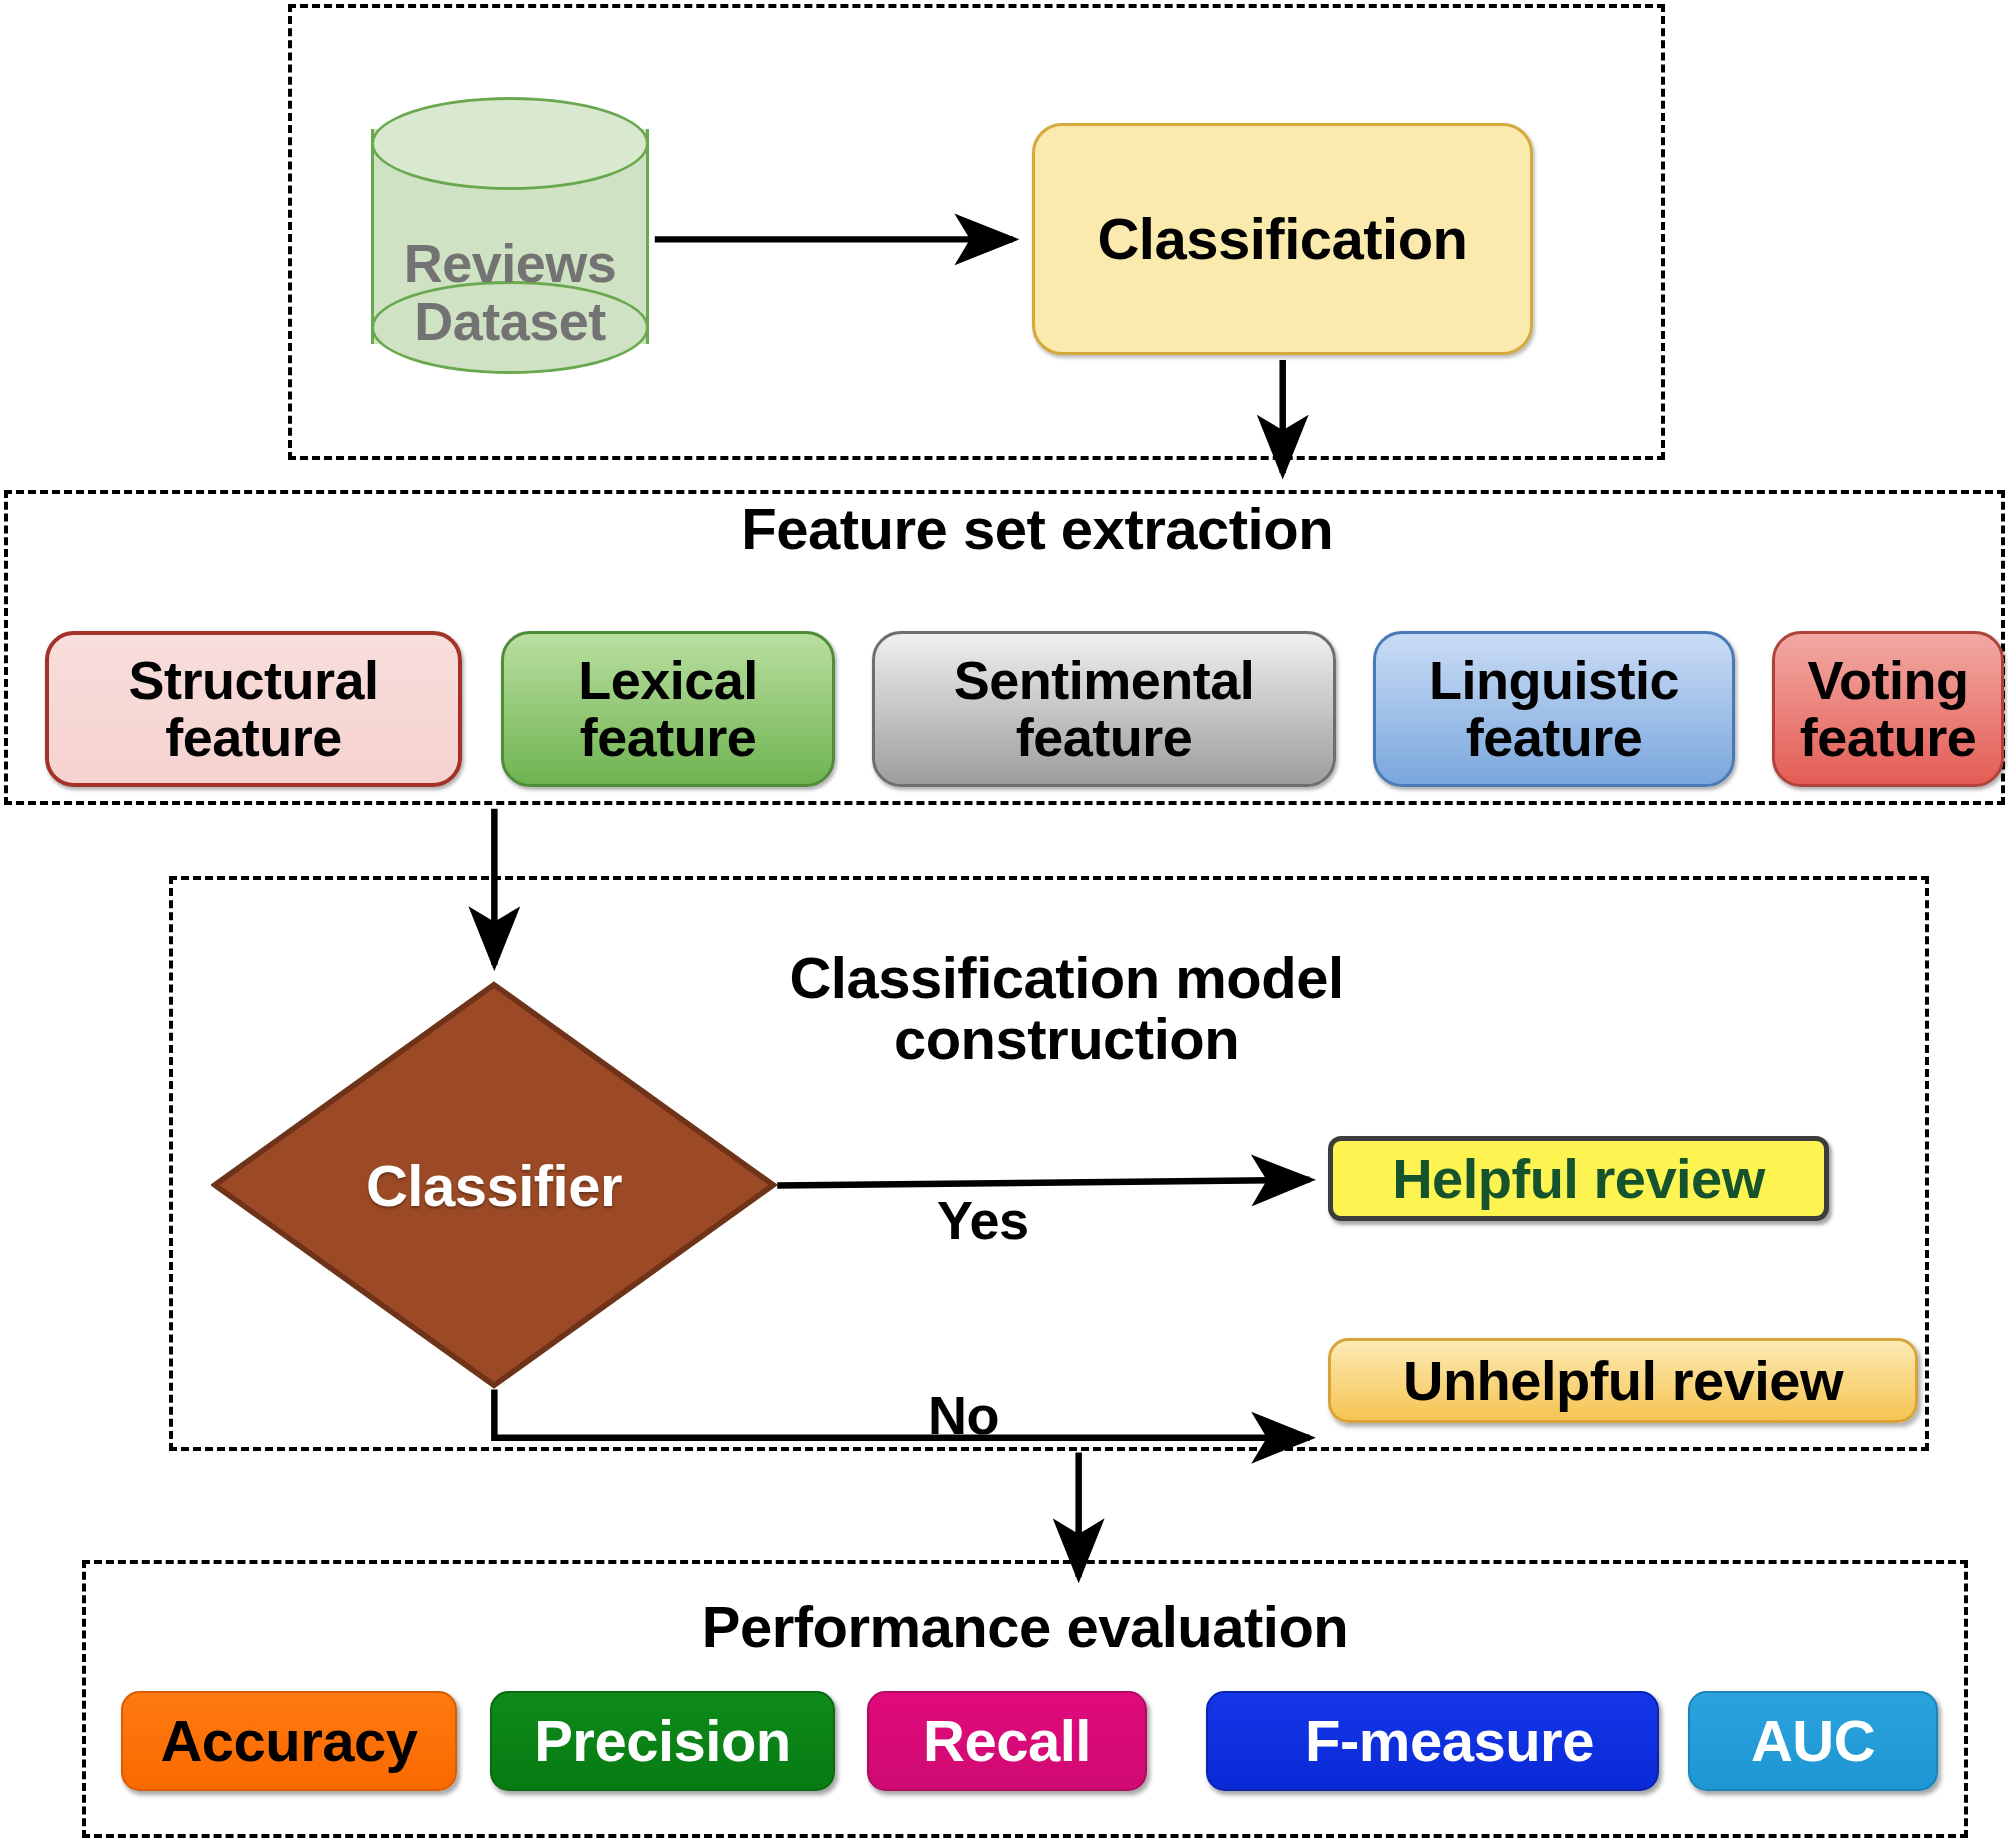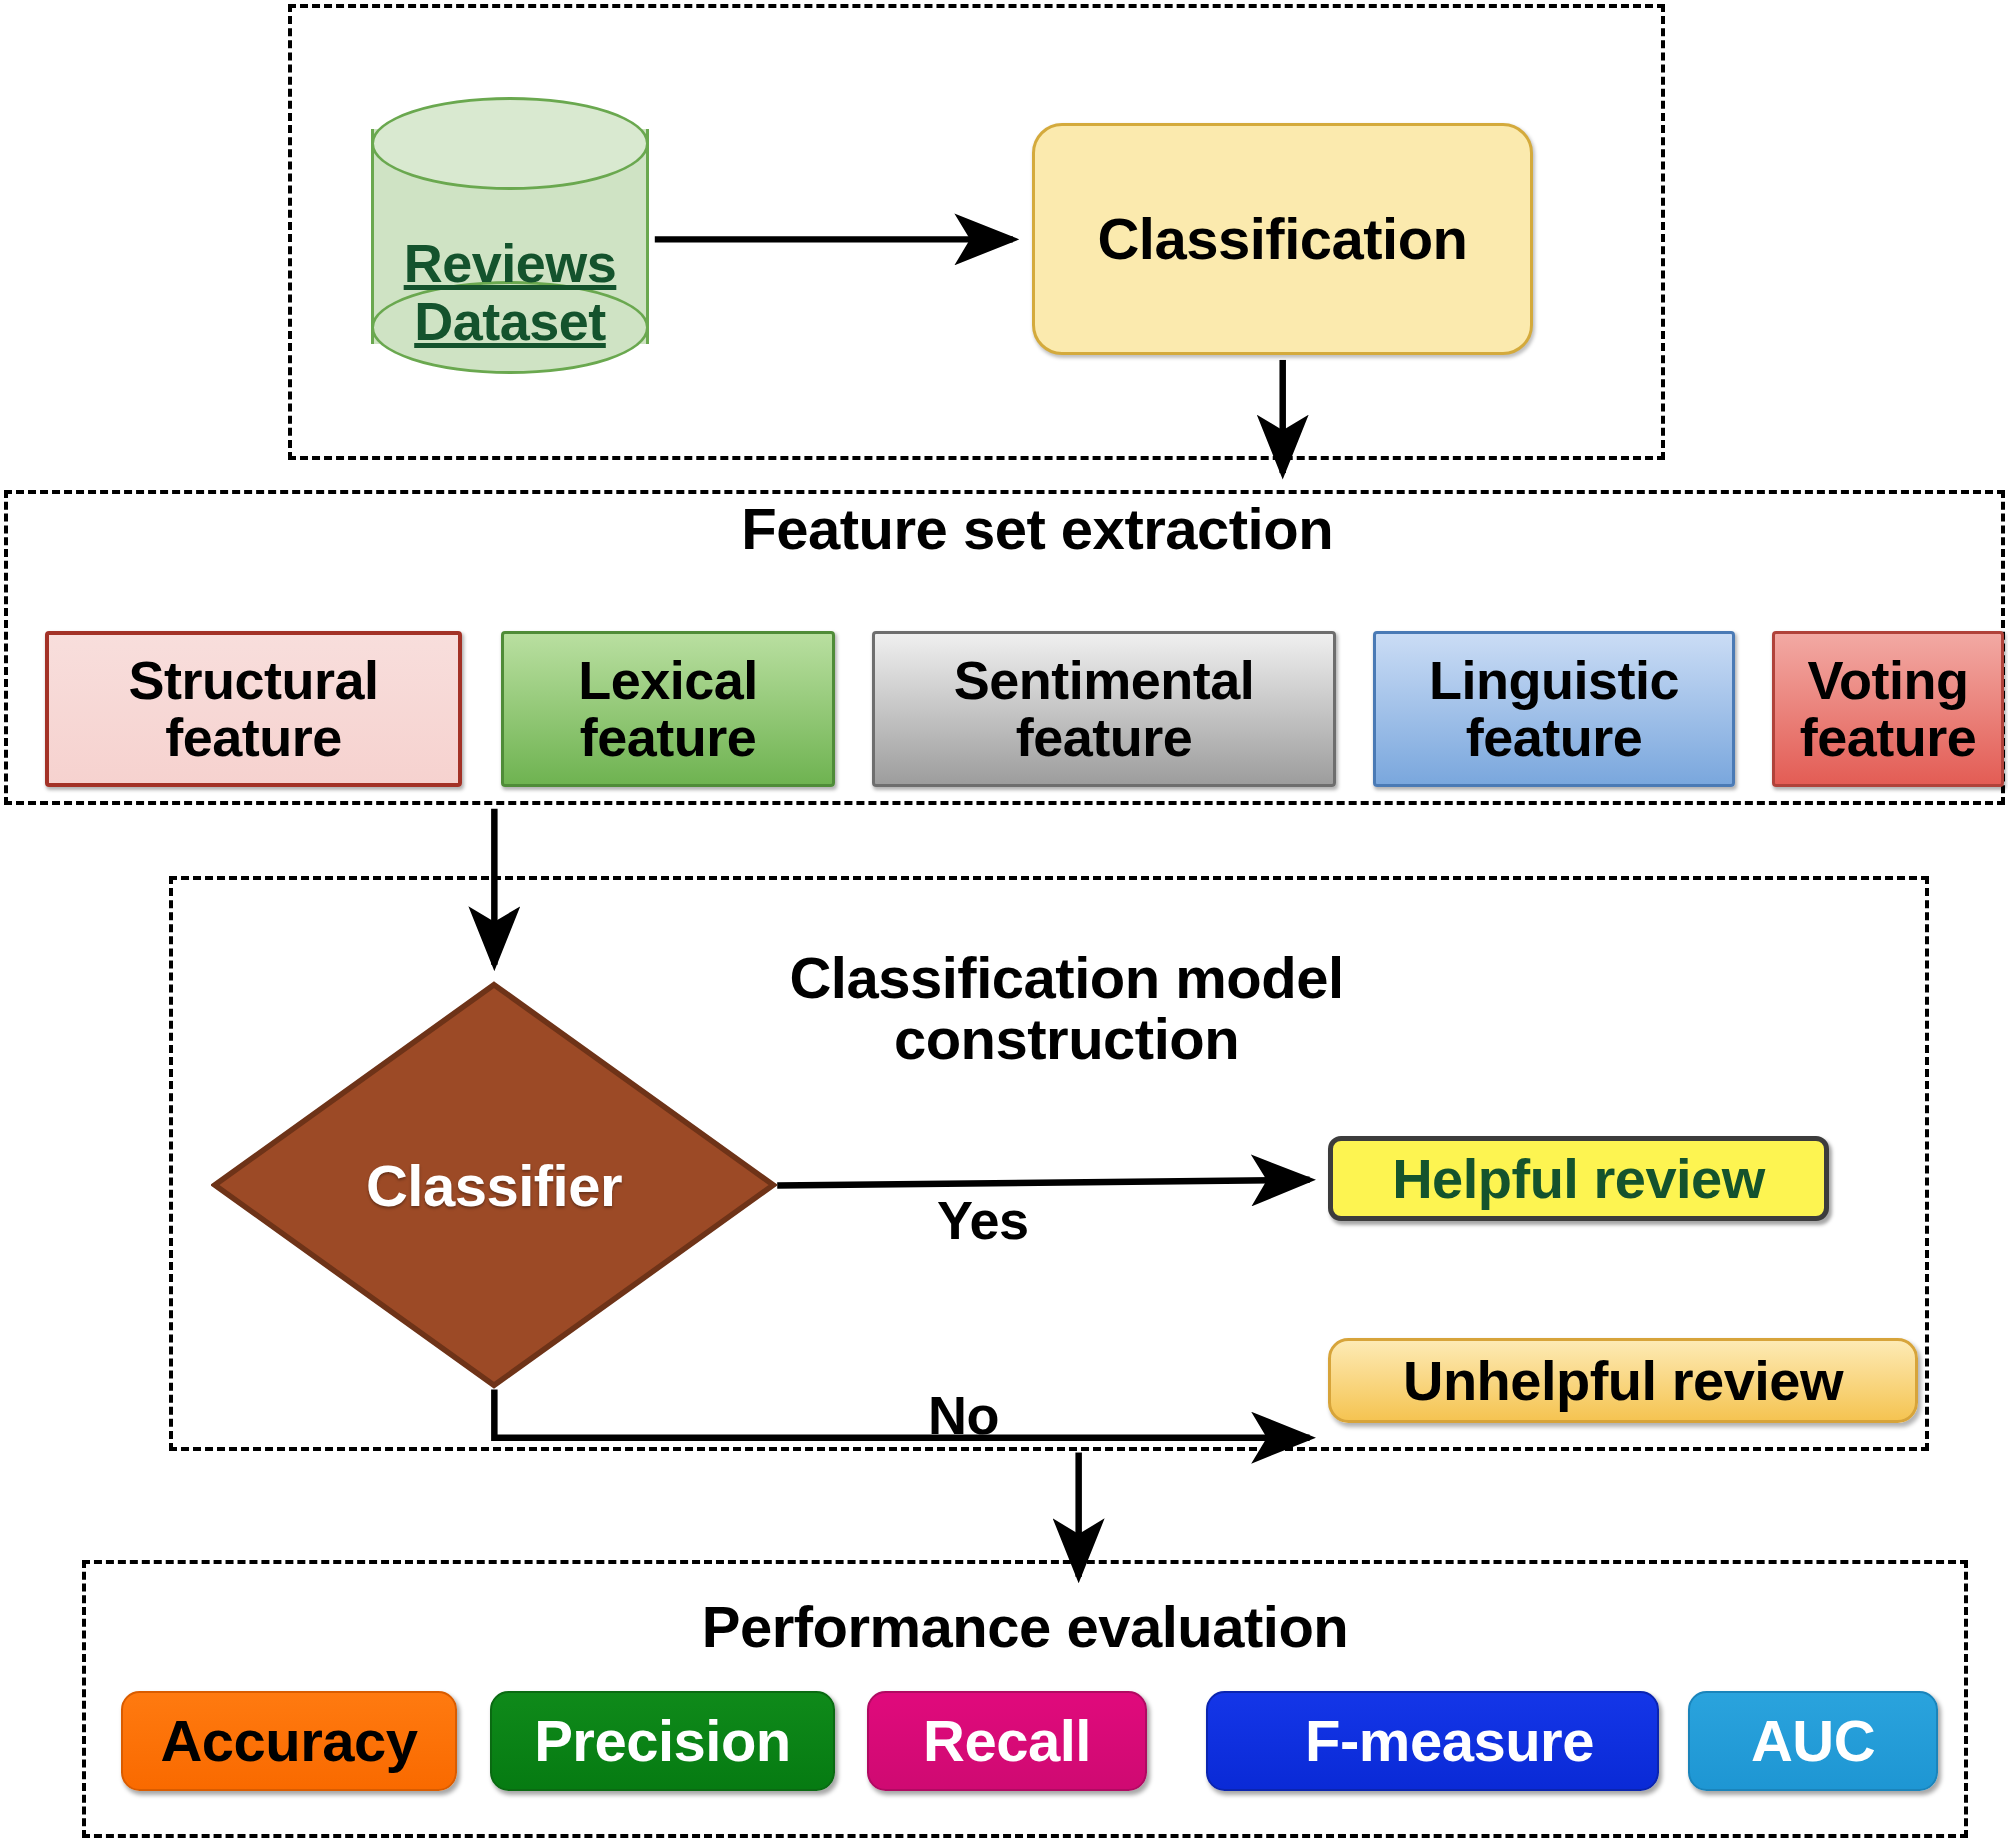--- a/index.html
+++ b/index.html
@@ -56,27 +56,27 @@
     background:#cfe3c4;border:3.7px solid #6aa84f;border-radius:50%;
     box-sizing:border-box;
   }
   #cylinder .top{
     position:absolute;left:0;top:0px;width:278px;height:93px;
     background:#d9e9d0;border:3.7px solid #6aa84f;border-radius:50%;
     box-sizing:border-box;
   }
   #cylinder .cyl-label{
     position:absolute;left:0;top:137px;width:278px;
-    text-align:center;font-size:54px;font-weight:bold;color:#14532d;
-    line-height:1.08;white-space:pre-line;letter-spacing:-0.5px;text-decoration:underline;
+    text-align:center;font-size:54px;font-weight:bold;color:#737373;
+    line-height:1.08;white-space:pre-line;letter-spacing:-0.5px;
   }
 
   
   .feat{
-    top:631px;height:156px;border-radius:4px;font-size:54px;color:#000;
+    top:631px;height:156px;border-radius:29px;font-size:54px;color:#000;
     box-shadow:1.9px 2.8px 3.7px rgba(0,0,0,.30);
   }
   #feat0{left:45px;width:417px;background:linear-gradient(180deg,#f8dedc 0%,#f6d2cf 100%);border:4.6px solid #a33227;}
   #feat1{left:501px;width:334px;background:linear-gradient(180deg,#b9dfa0 0%,#6fb351 100%);border:3.7px solid #4f8c38;}
   #feat2{left:872px;width:464px;background:linear-gradient(180deg,#efefef 0%,#9d9d9d 100%);border:3.7px solid #6e6e6e;}
   #feat3{left:1373px;width:362px;background:linear-gradient(180deg,#cadcf5 0%,#7aa7dd 100%);border:3.7px solid #4a7ab5;}
   #feat4{left:1772px;width:232px;background:linear-gradient(180deg,#f2a9a3 0%,#e35d55 100%);border:3.7px solid #b0423a;}
 
   
   #classifier-wrap{position:absolute;left:211px;top:981px;width:566px;height:408px;}

